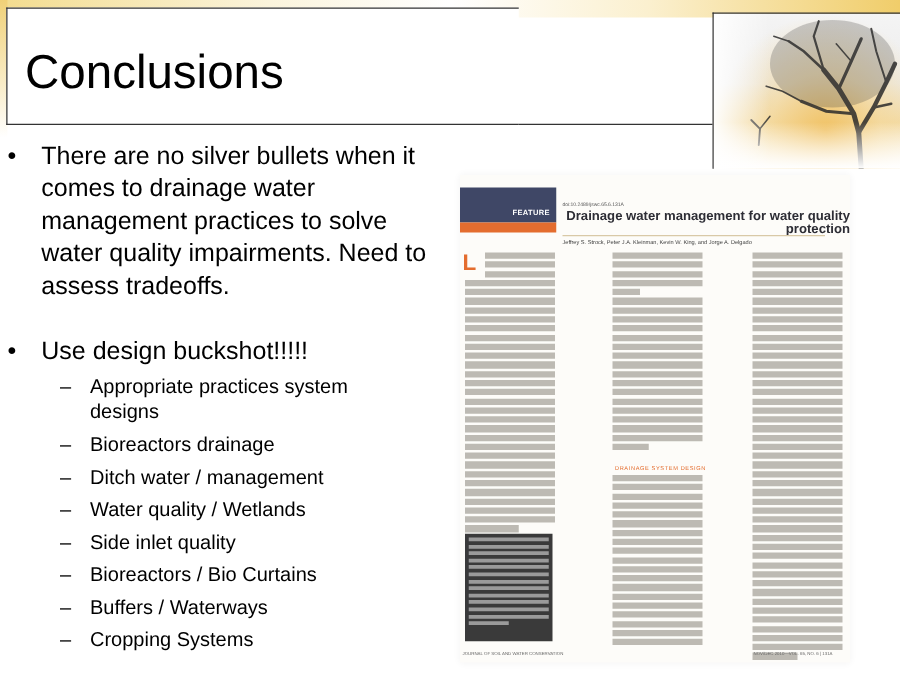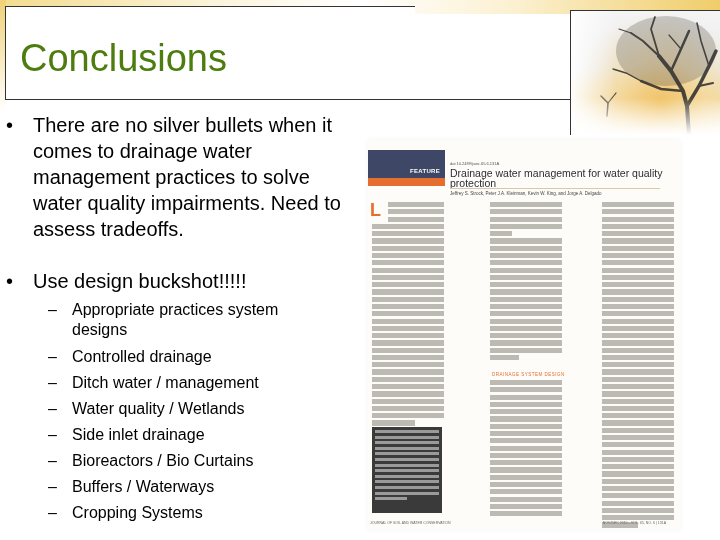--- a/index.html
+++ b/index.html
@@ -13,21 +13,21 @@
   .left-band {
     position: absolute; left: 0; top: 0; width: 6px; height: 110px;
     background: linear-gradient(180deg, #f0d178 0%, #f9ecc6 60%, #ffffff 100%);
   }
   .title-frame {
     position: absolute; left: 5px; top: 6px; width: 410px; height: 94px;
     border: 1px solid #333; border-right: none; background: #fff;
   }
   .title {
     position: absolute; left: 14px; top: 30px; font-size: 38px; font-weight: normal;
-    letter-spacing: 0px; color: #4d7c0f;
+    letter-spacing: 0px; color: #000000;
   }
 
   .photo {
     position: absolute; left: 570px; top: 10px; width: 150px; height: 125px;
     border-left: 1px solid #333; border-top: 1px solid #333;
     background:
       radial-gradient(ellipse at 60% 75%, rgba(240,190,90,0.85) 0%, rgba(245,215,150,0.6) 35%, rgba(255,255,255,0) 70%),
       linear-gradient(180deg, #f4f4f4 0%, #ececec 45%, #f2dcaa 70%, #ffffff 100%);
     overflow: hidden;
   }
@@ -60,22 +60,22 @@
   .feat-bar {
     position: absolute; left: 0; top: 10px; width: 77px; height: 28px; background: #3f4766;
   }
   .feat-orange { position: absolute; left: 0; top: 38px; width: 77px; height: 8px; background: #e46d2f; }
   .feat-label {
     position: absolute; right: 2px; top: 29px; font-size: 6px; font-weight: bold; color: #fff;
     letter-spacing: 0.3px;
   }
   .doi { position: absolute; left: 82px; top: 21px; font-size: 4px; color: #555; }
   .art-title {
-    position: absolute; left: 82px; top: 28px; width: 230px; font-size: 10.5px; font-weight: normal;
-    line-height: 10px; color: #2d2d35;
+    position: absolute; left: 82px; top: 28px; width: 230px; font-size: 10.5px; font-weight: bold;
+    line-height: 10px; color: #2d2d35; text-align: right;
   }
   .art-rule { position: absolute; left: 82px; top: 48px; width: 210px; height: 1px; background: #d9c9a7; }
   .authors { position: absolute; left: 82px; top: 51px; font-size: 4.5px; color: #444; }
   .col { position: absolute; top: 62px; width: 72px; }
   .col .ln { height: 5.2px; margin-bottom: 2.1px; background: #bdbab3; }
   .drop-cap { position: absolute; left: 2px; top: 60px; font-size: 18px; font-weight: bold; color: #e46d2f; }
   .sec-head {
     position: absolute; left: 124px; top: 232px; font-size: 4.5px; color: #e46d2f; letter-spacing: 0.5px;
   }
   .bio-box {
@@ -129,33 +129,33 @@
     <span class="dot">•</span>
     <span class="text">Use design buckshot!!!!!</span>
   </div>
 
   <div class="sub" style="top:187px;">
     <span class="dash">–</span>
     <span class="stext">Appropriate practices system designs</span>
   </div>
   <div class="sub" style="top:234px;">
     <span class="dash">–</span>
-    <span class="stext">Controlled drainage</span>
+    <span class="stext">Bioreactors drainage</span>
   </div>
   <div class="sub" style="top:260px;">
     <span class="dash">–</span>
     <span class="stext">Ditch water / management</span>
   </div>
   <div class="sub" style="top:286px;">
     <span class="dash">–</span>
     <span class="stext">Water quality / Wetlands</span>
   </div>
   <div class="sub" style="top:312px;">
     <span class="dash">–</span>
-    <span class="stext">Side inlet drainage</span>
+    <span class="stext">Side inlet quality</span>
   </div>
   <div class="sub" style="top:338px;">
     <span class="dash">–</span>
     <span class="stext">Bioreactors / Bio Curtains</span>
   </div>
   <div class="sub" style="top:364px;">
     <span class="dash">–</span>
     <span class="stext">Buffers / Waterways</span>
   </div>
   <div class="sub" style="top:390px;">

